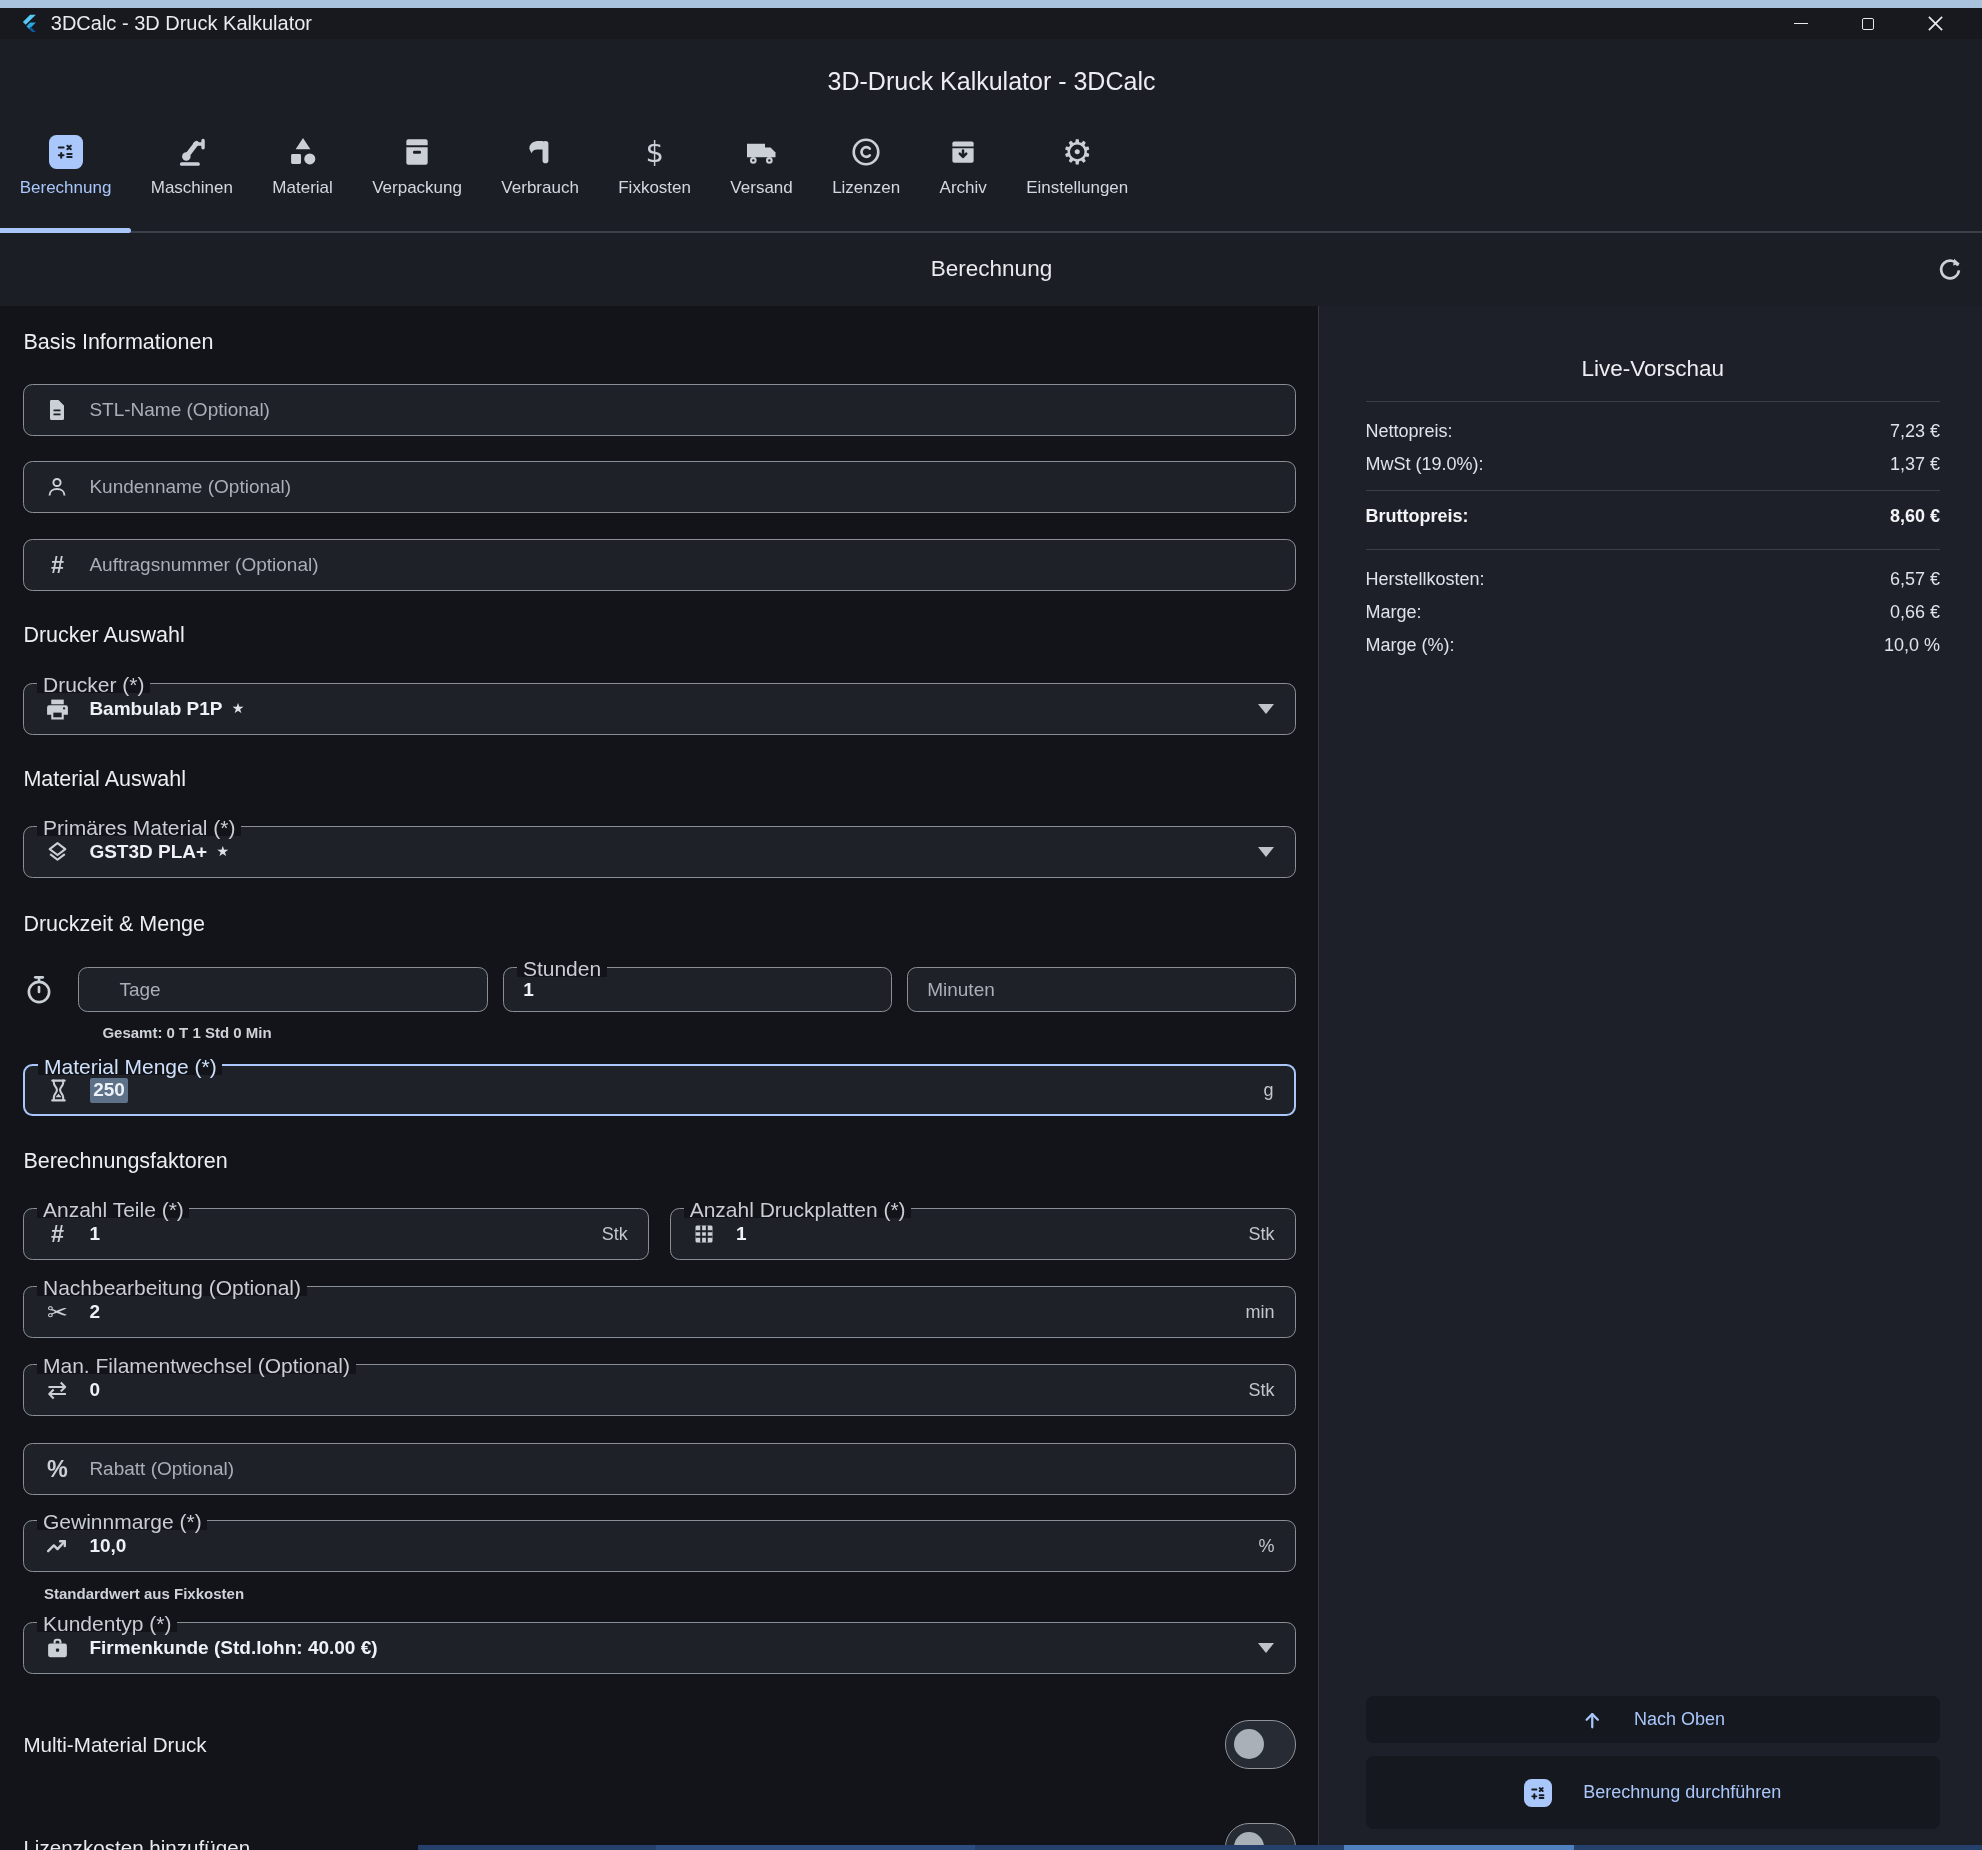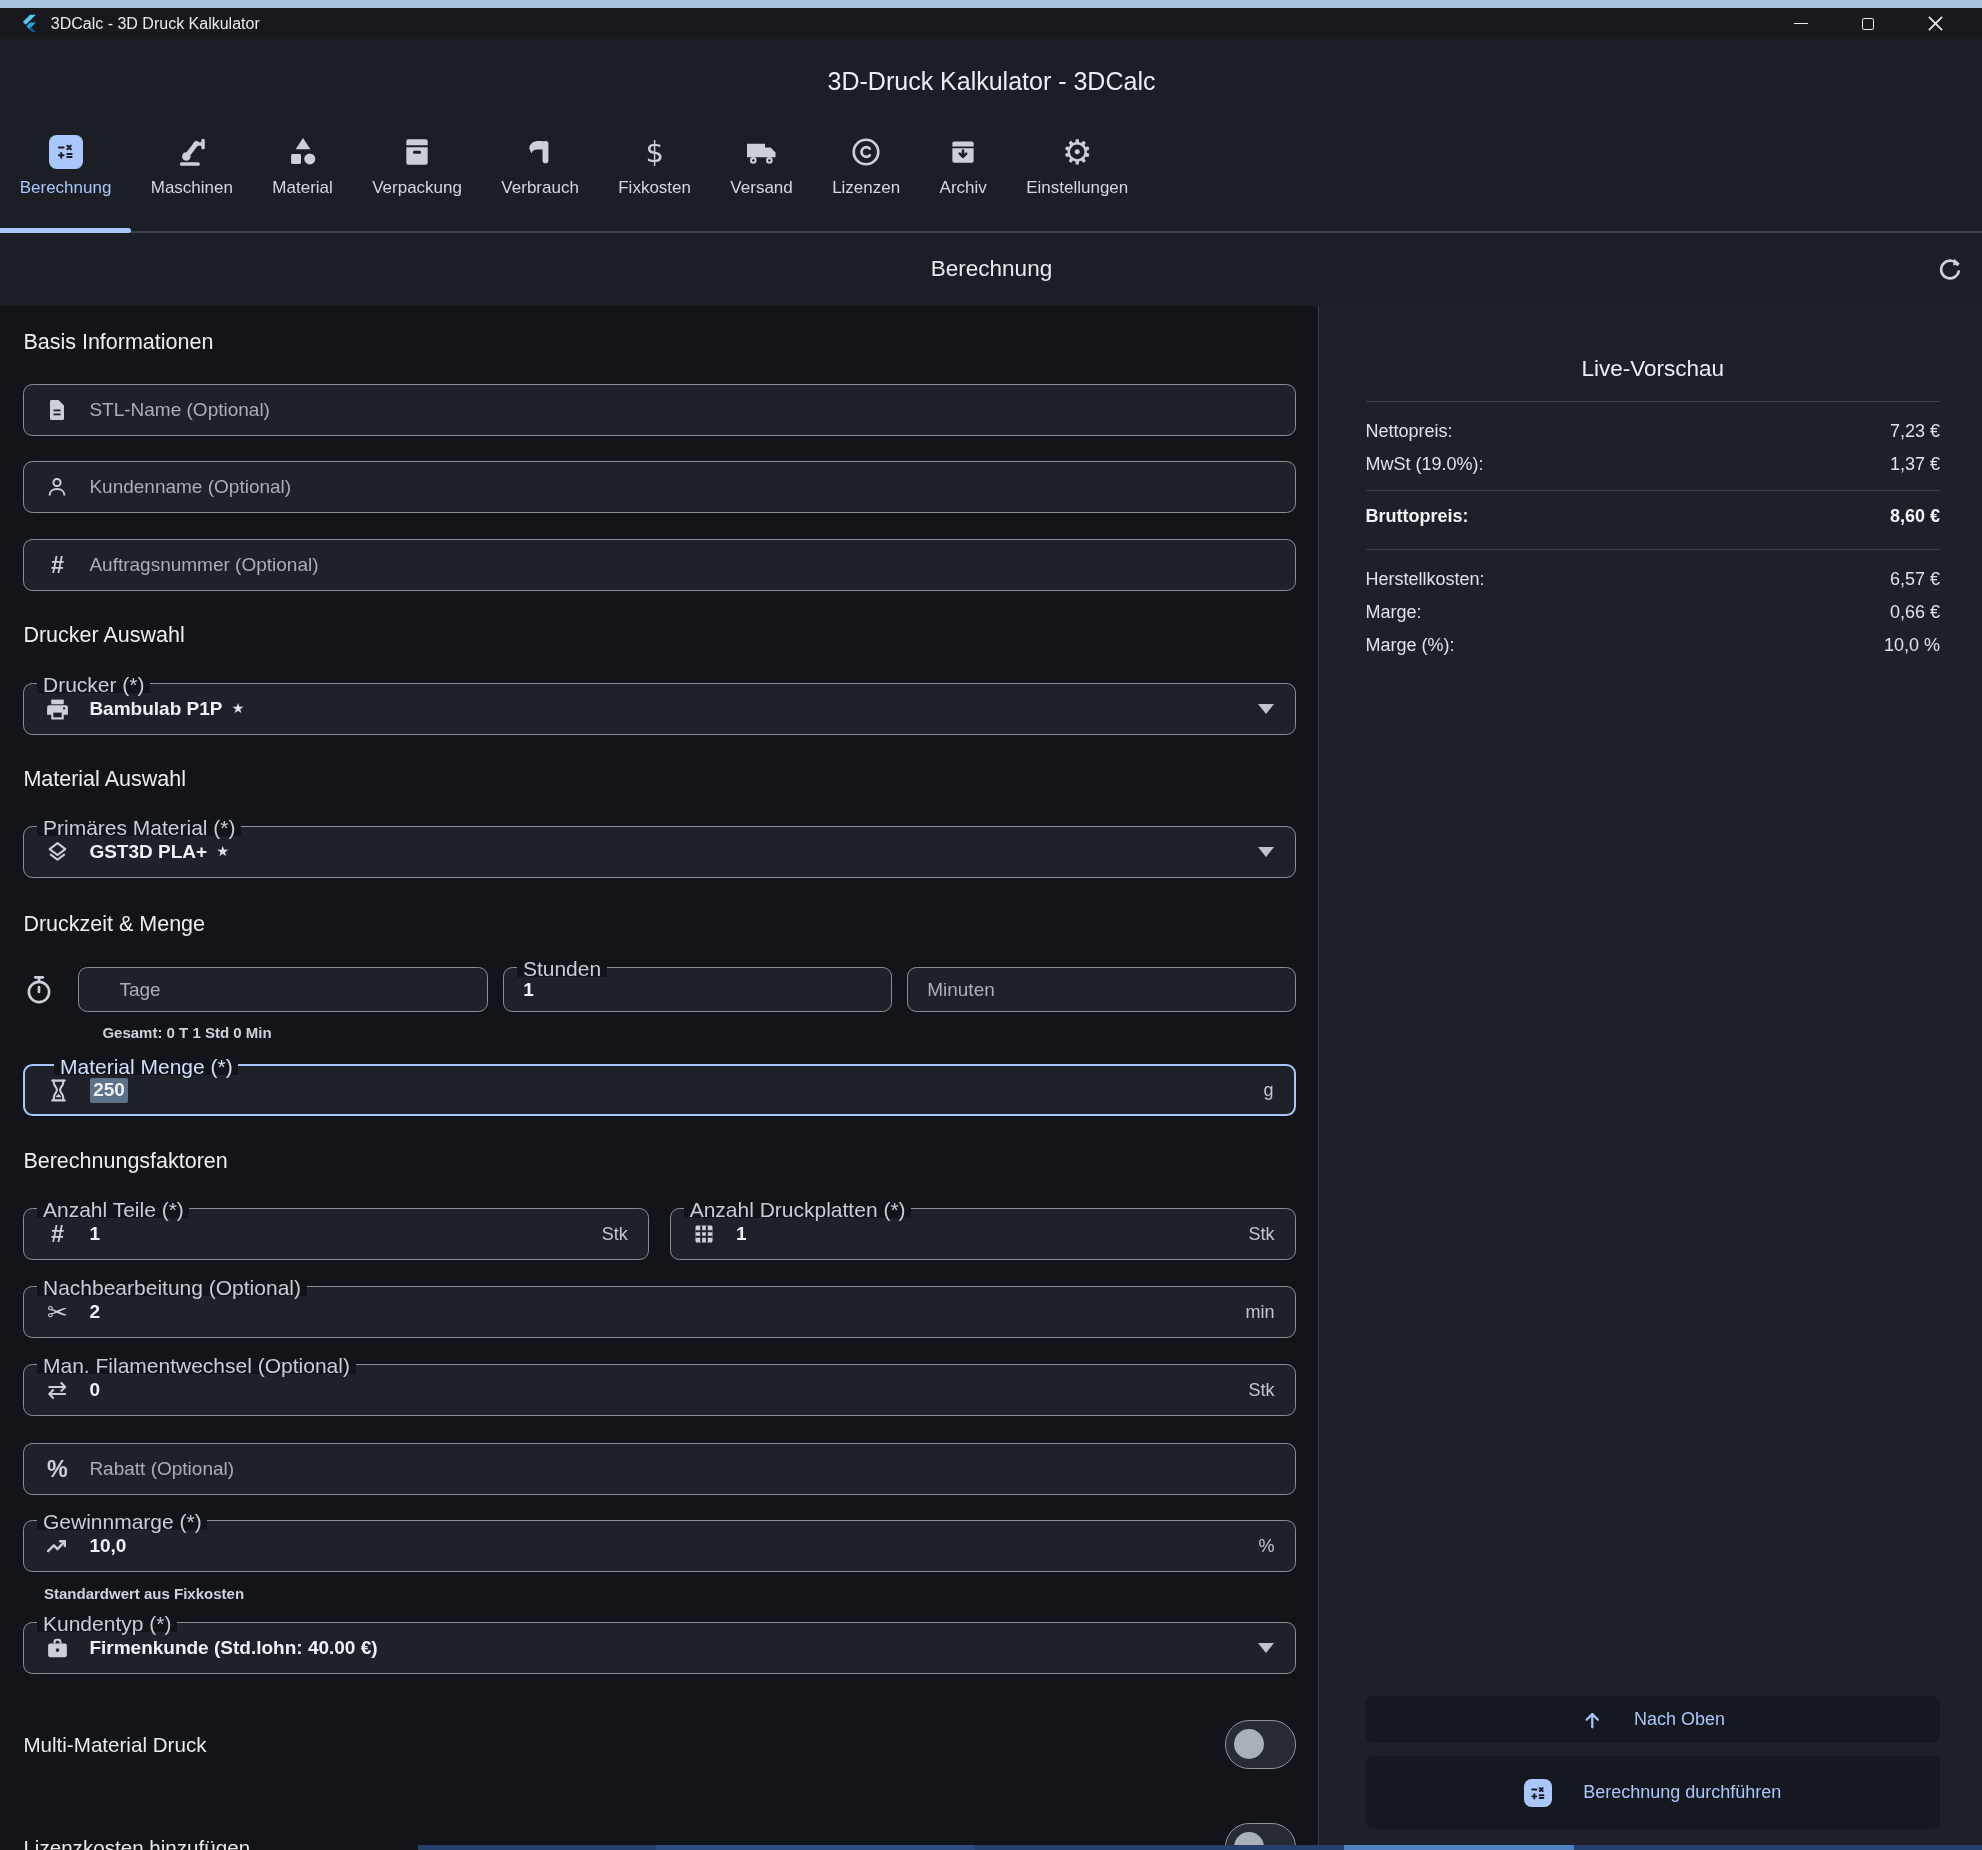--- a/index.html
+++ b/index.html
@@ -19,21 +19,21 @@
     --divider:#3a3f49;
     --sel:#5d7289;
   }
   *{margin:0;padding:0;box-sizing:border-box;}
   html,body{width:1983px;height:1850px;overflow:hidden;}
   body{font-family:"Liberation Sans",sans-serif;background:var(--bg-content);color:var(--txt);position:relative;}
 
   
   .topstrip{position:absolute;top:0;left:0;width:1983px;height:7.5px;background:var(--bg-top);}
   .titlebar{position:absolute;top:7.5px;left:0;width:1983px;height:32px;background:var(--bg-title);display:flex;align-items:center;padding:0 9.4px 0 19px;}
-  .tb-title{font-size:16px;color:#e8eaee;margin-left:11.2px;}
+  .tb-title{font-size:20px;color:#e8eaee;margin-left:11.2px;}
   .tb-controls{margin-left:auto;display:flex;align-items:center;gap:24px;padding-right:17px;}
   .tbtn{width:43px;height:28px;display:flex;align-items:center;justify-content:center;}
   .min-glyph{width:14px;height:1.9px;background:#e8eaee;display:block;}
   .max-glyph{width:12px;height:12px;border:1.9px solid #e8eaee;border-radius:1.9px;display:block;}
 
   
   .header{position:absolute;top:39px;left:0;width:1983px;height:267px;background:var(--bg-header);}
   .app-title{padding-top:28px;text-align:center;font-size:25px;font-weight:500;color:#eceef3;}
   .tabbar{position:relative;margin-top:22.5px;height:114px;display:flex;align-items:flex-start;padding-top:15px;}
   .tab{display:flex;flex-direction:column;align-items:center;gap:8.4px;padding:0 19.7px;cursor:pointer;}
@@ -53,21 +53,21 @@
   
   .content{position:absolute;top:306px;left:0;width:1983px;height:1544px;display:flex;}
   .main{width:1321px;height:1544px;background:var(--bg-content);padding:0 21.5px 0 23.4px;overflow:hidden;}
   .sidebar{width:667px;height:1544px;background:var(--bg-sidebar);border-left:1.9px solid #353b45;padding:50px 43px 20.6px 47px;display:flex;flex-direction:column;text-align:center;}
 
   
   .sect{font-size:21.5px;font-weight:500;color:#eceef2;}
   .field{position:relative;height:52px;background:var(--bg-field);border:1.4px solid var(--border-field);border-radius:9.4px;display:flex;align-items:center;padding:0 20.6px 0 19px;}
   .field.focused{border:2.8px solid var(--accent);}
   .flabel{position:absolute;top:-8.4px;left:13px;font-size:21px;color:var(--txt-label);background:var(--bg-content);padding:0 5.6px;line-height:17px;white-space:nowrap;}
-  .field.focused .flabel{color:#cfe0fb;margin-left:16px;}
+  .field.focused .flabel{color:#cfe0fb;}
   .ficon{width:28px;min-width:28px;display:flex;align-items:center;justify-content:center;color:var(--icon);margin-right:18px;}
   .ficon.txt{font-size:23.4px;font-weight:600;color:var(--icon);}
   .finput{flex:1;min-width:0;background:transparent;border:none;outline:none;font-family:"Liberation Sans",sans-serif;font-size:19px;color:#eef1f5;font-weight:bold;}
   .finput.plain{font-weight:normal;}
   .finput::placeholder{color:var(--txt-dim);font-weight:normal;opacity:1;}
   .val{font-size:19px;font-weight:bold;color:#eef1f5;}
   .val.sel{background:var(--sel);border-radius:1.9px;padding:1.9px 2.8px;}
   .star{font-size:14px;color:#dde1e8;margin-left:9.4px;transform:translateY(-0.9px);}
   .suffix{margin-left:auto;font-size:18px;color:#c2c6cd;padding-left:11.2px;}
   .caret{margin-left:auto;width:0;height:0;border-left:8.4px solid transparent;border-right:8.4px solid transparent;border-top:10.3px solid #bfc4cb;}

